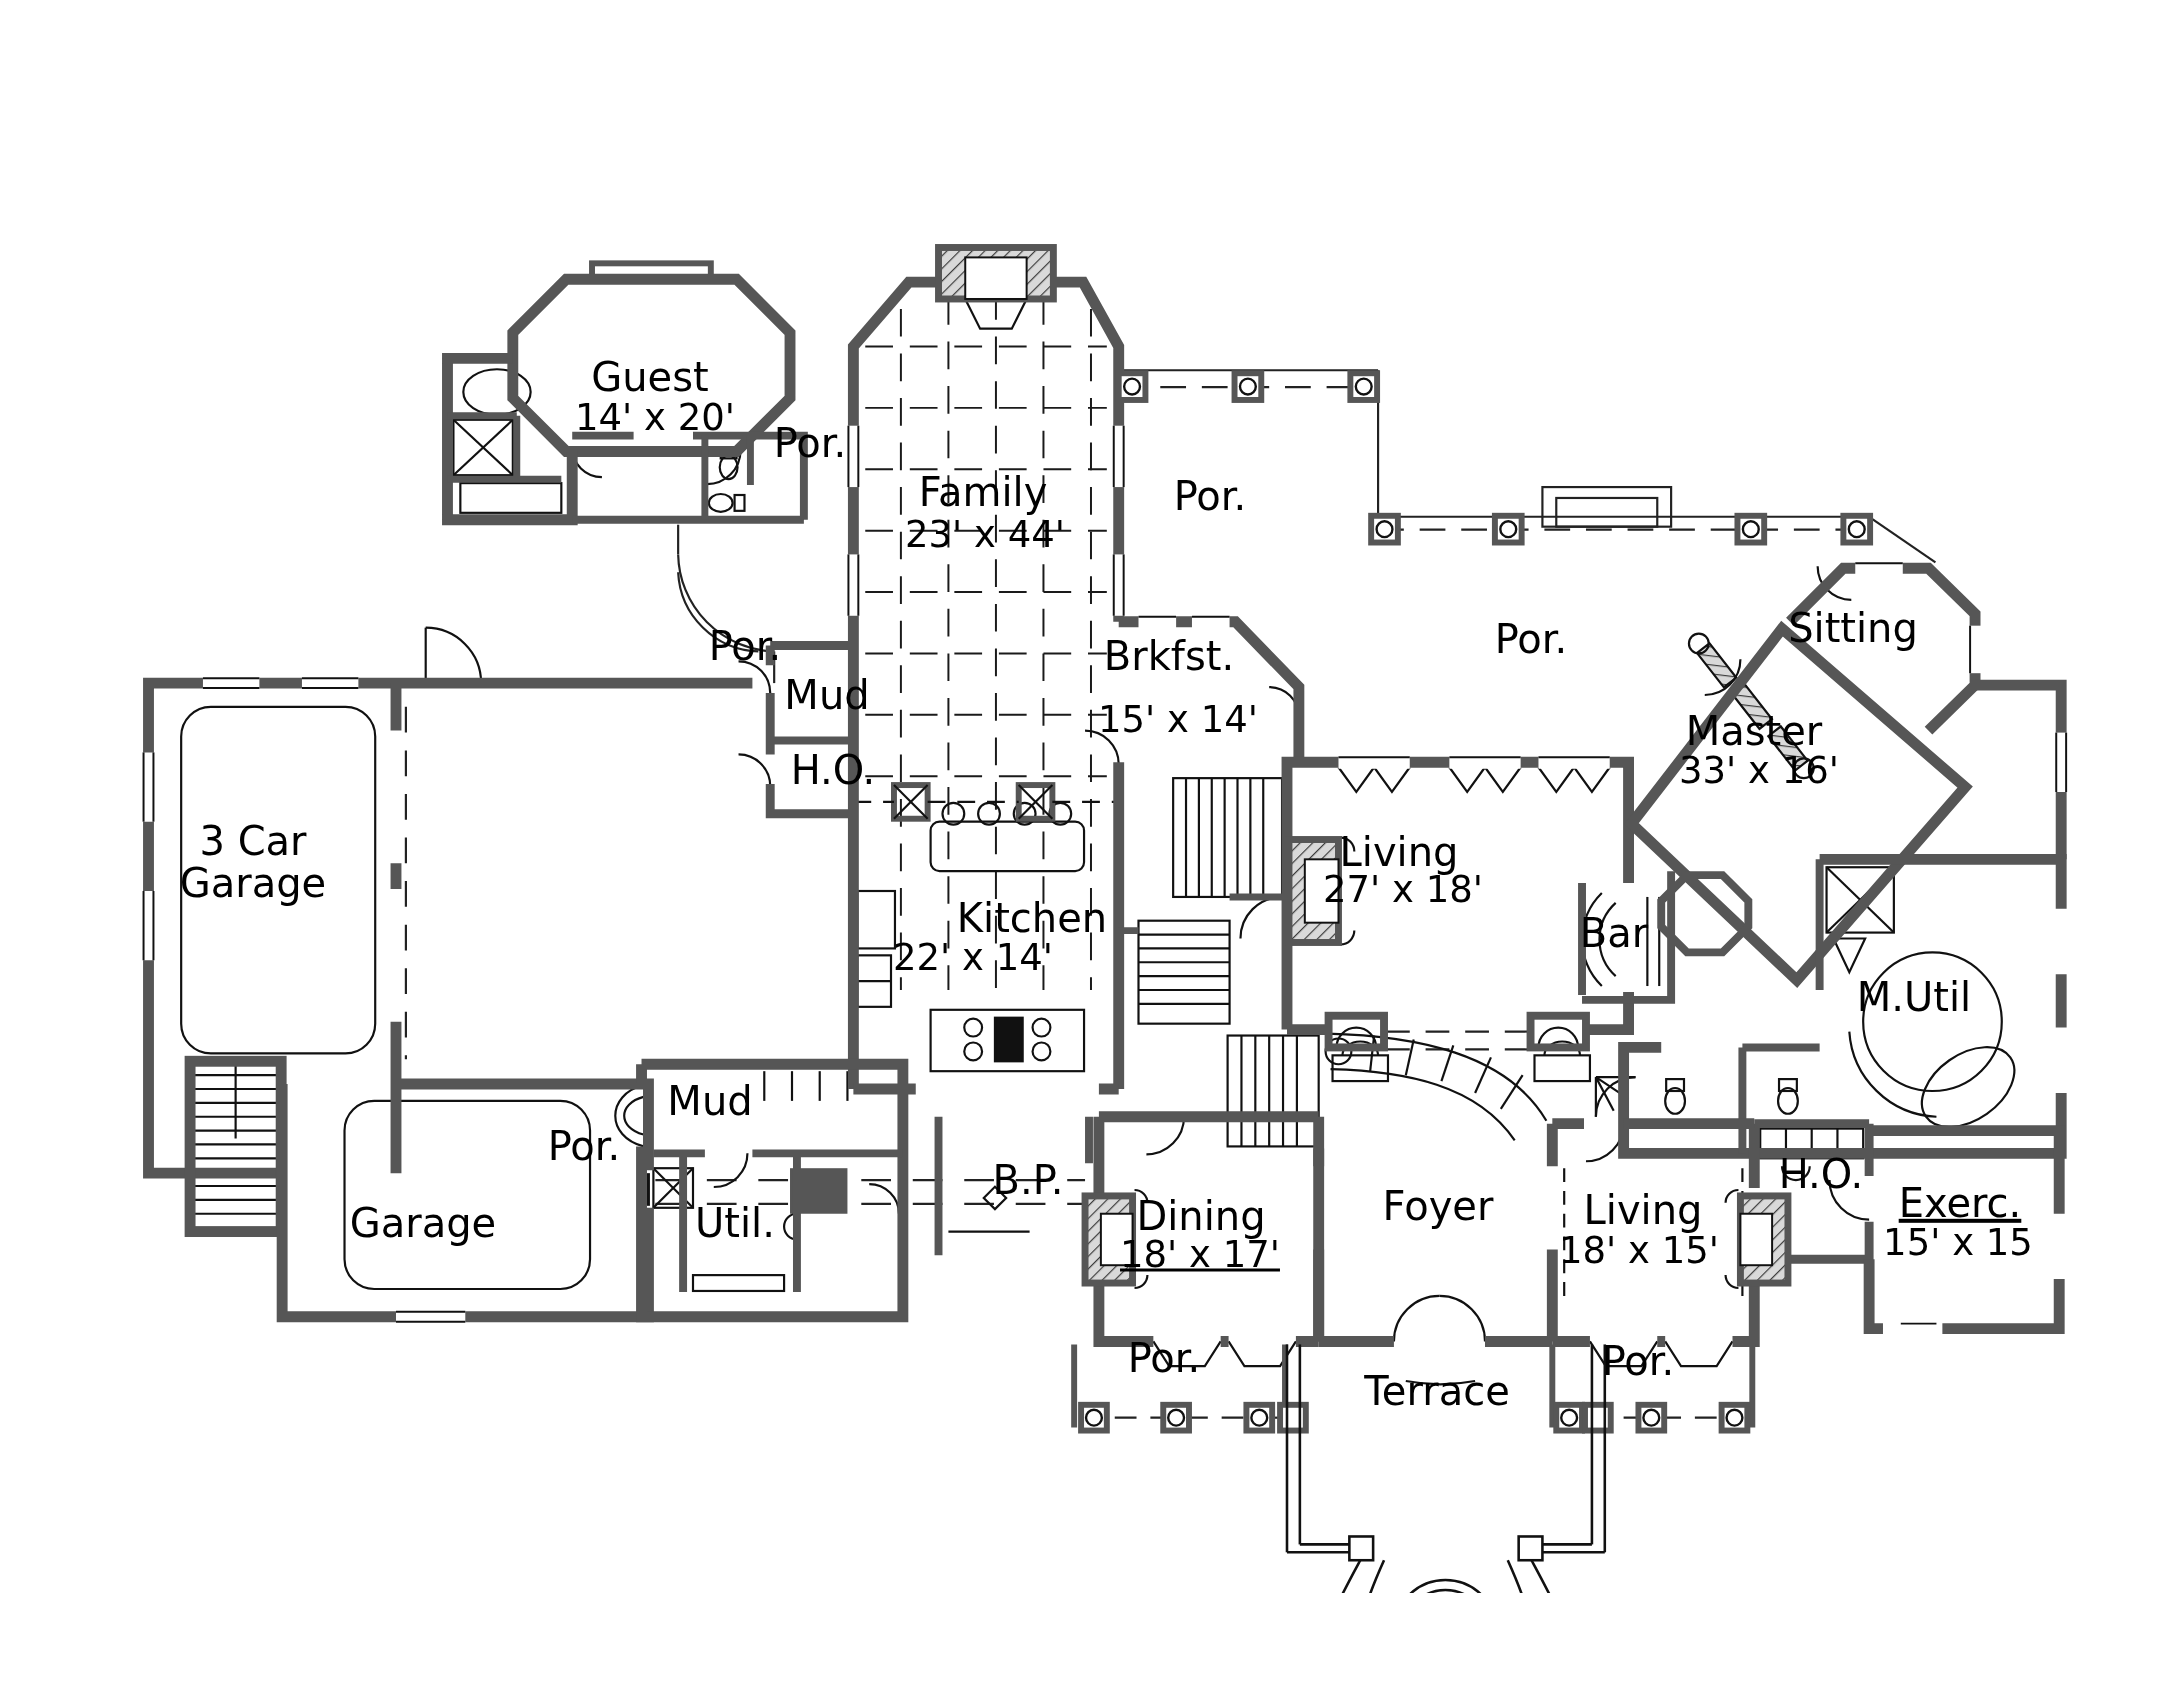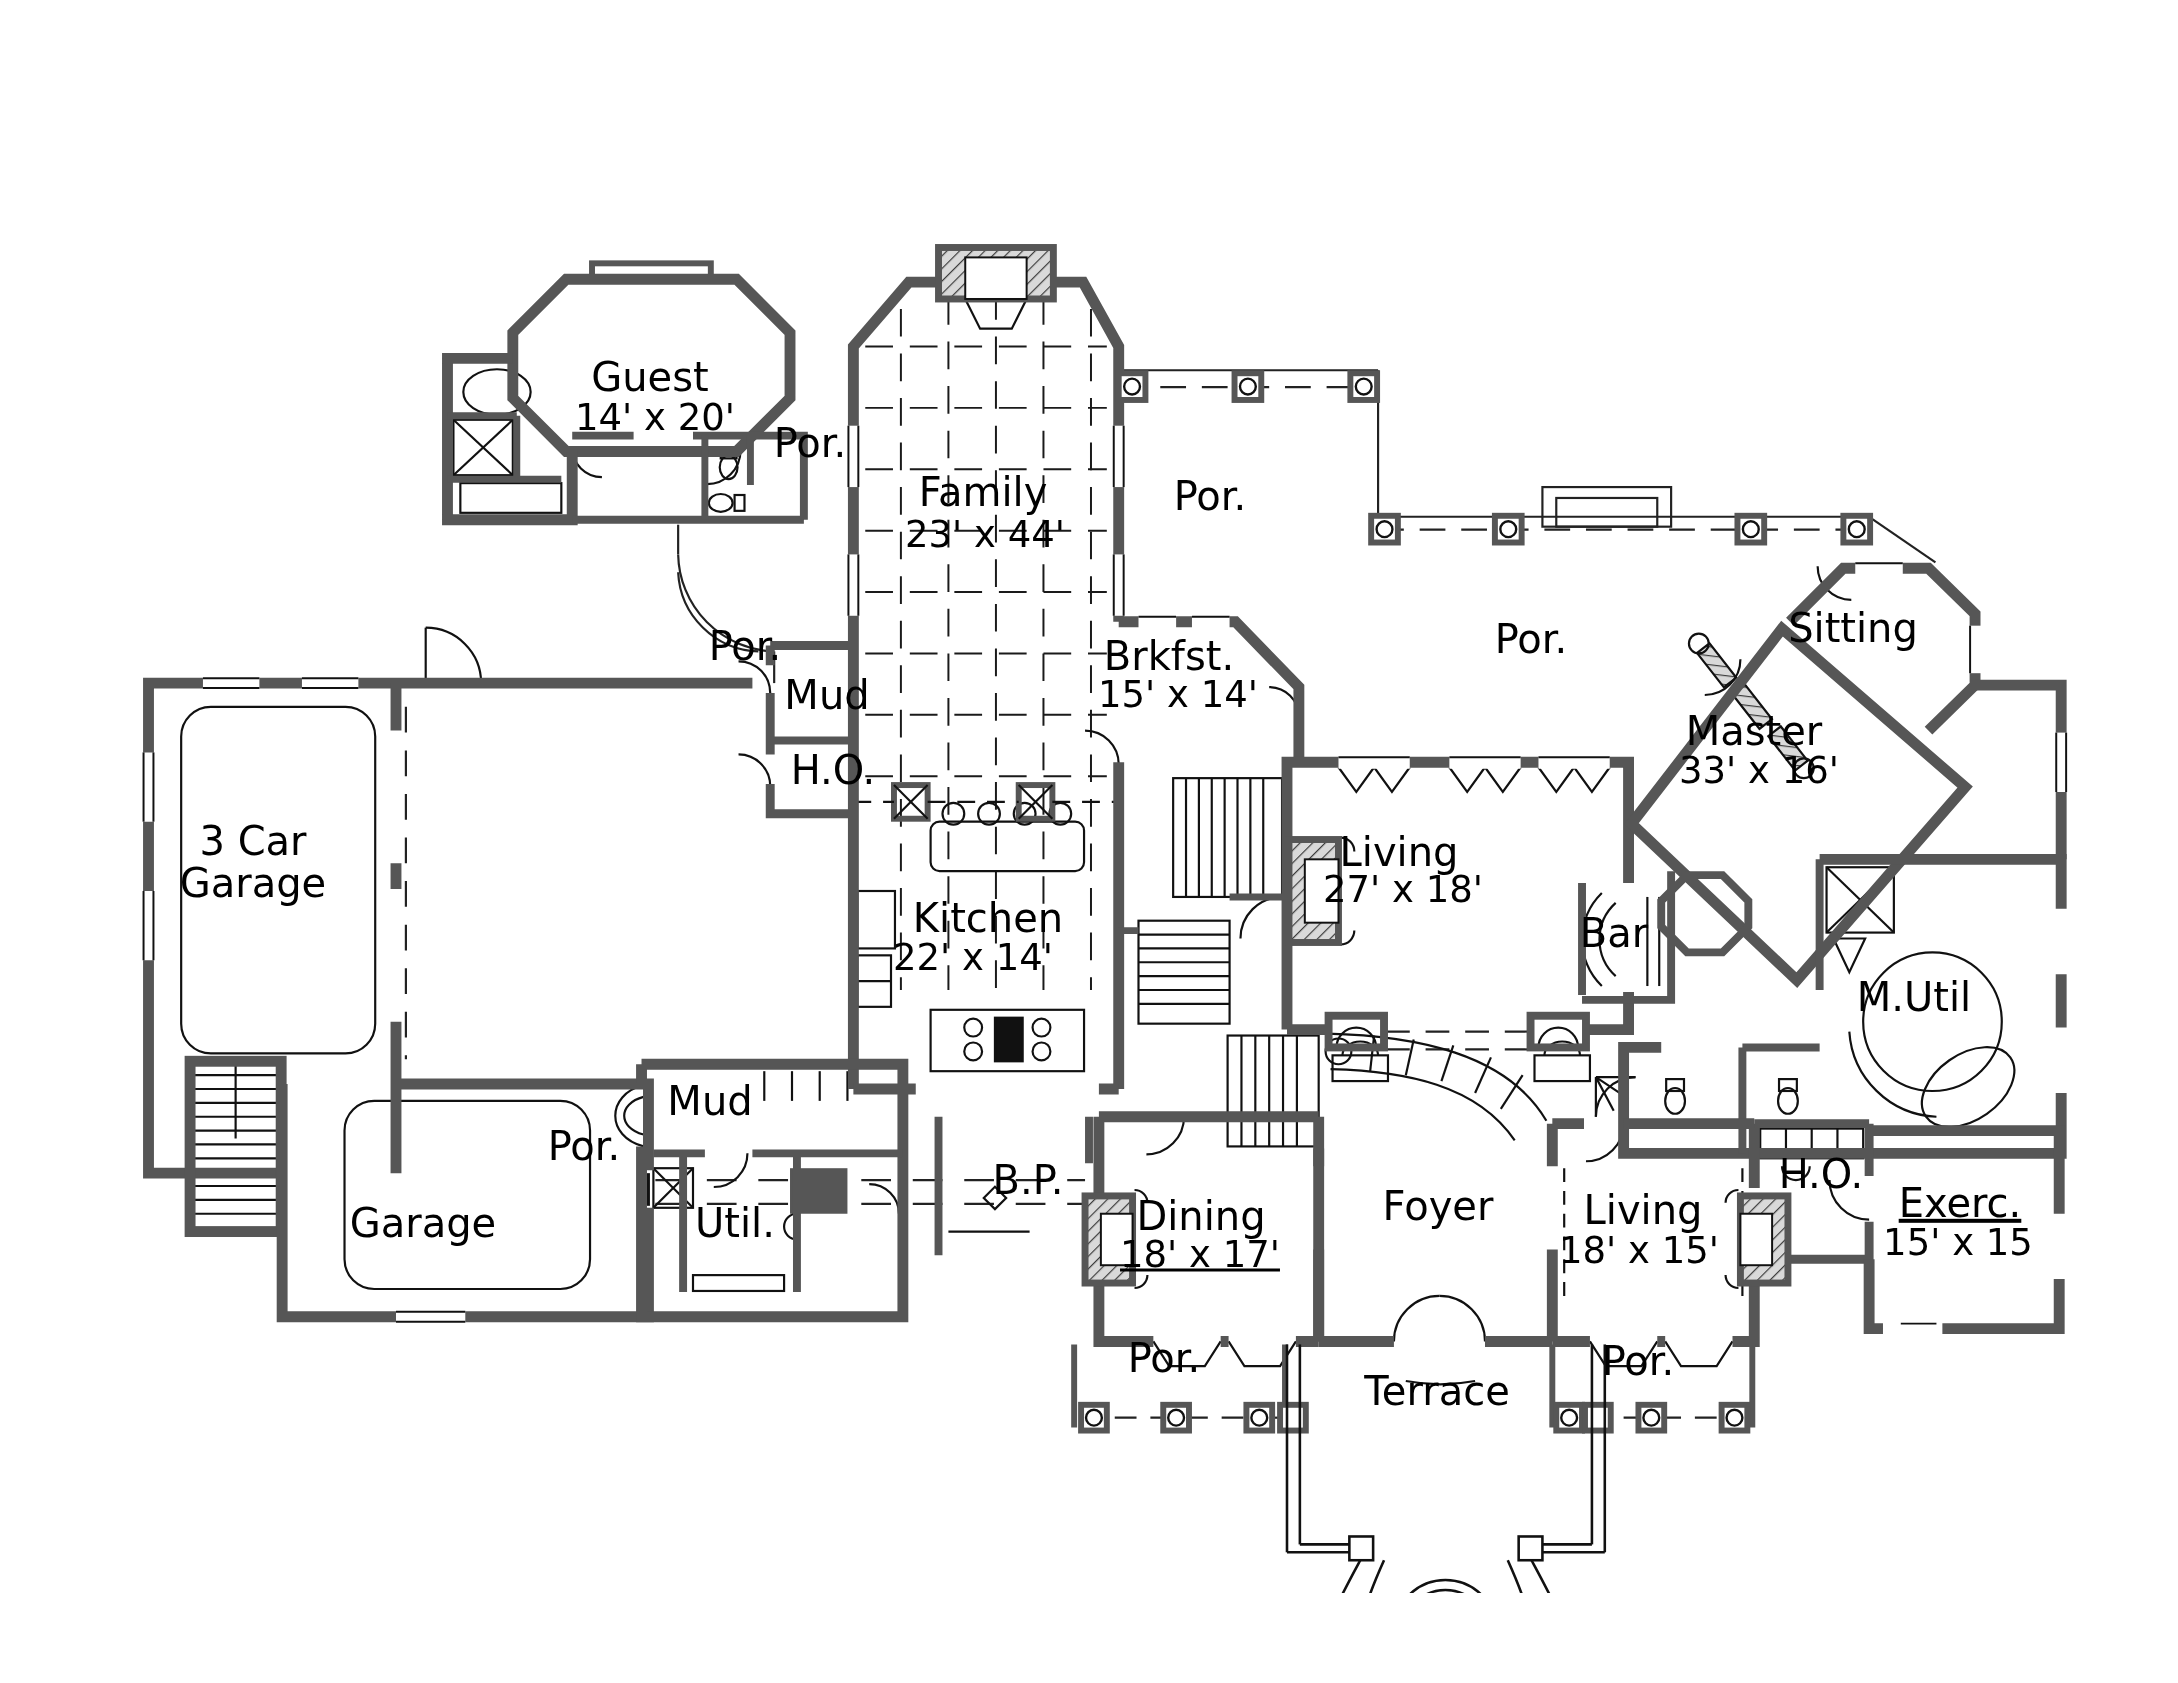--- a/index.html
+++ b/index.html
@@ -516,30 +516,30 @@
 
 <div class="labels">
       <div class="room-label" style="left: 650px; top: 377px;">Guest</div>
       <div class="room-dims" style="left: 655px; top: 417px;">14' x 20'</div>
       <div class="room-label" style="left: 810px; top: 443px;">Por.</div>
       <div class="room-label" style="left: 983px; top: 492px;">Family</div>
       <div class="room-dims" style="left: 985px; top: 534px;">23' x 44'</div>
       <div class="room-label" style="left: 1210px; top: 496px;">Por.</div>
       <div class="room-label" style="left: 1531px; top: 639px;">Por.</div>
       <div class="room-label" style="left: 1169px; top: 656px;">Brkfst.</div>
-      <div class="room-dims" style="left: 1178px; top: 694px;">15' x 14'</div>
+      <div class="room-dims" style="left: 1178px; top: 719px;">15' x 14'</div>
       <div class="room-label" style="left: 1853px; top: 628px;">Sitting</div>
       <div class="room-label" style="left: 1754px; top: 731px;">Master</div>
       <div class="room-dims" style="left: 1759px; top: 770px;">33' x 16'</div>
       <div class="room-label" style="left: 745px; top: 646px;">Por.</div>
       <div class="room-label" style="left: 827px; top: 695px;">Mud</div>
       <div class="room-label" style="left: 833px; top: 770px;">H.O.</div>
       <div class="room-label" style="left: 253px; top: 862px;">3 Car
 Garage</div>
-      <div class="room-label" style="left: 972px; top: 918px; padding-left: 32px;">Kitchen</div>
+      <div class="room-label" style="left: 1016px; top: 918px; padding-left: 32px;">Kitchen</div>
       <div class="room-dims" style="left: 973px; top: 957px;">22' x 14'</div>
       <div class="room-label" style="left: 1399px; top: 852px;">Living</div>
       <div class="room-dims" style="left: 1403px; top: 889px;">27' x 18'</div>
       <div class="room-label" style="left: 1614px; top: 933px;">Bar</div>
       <div class="room-label" style="left: 1914px; top: 997px;">M.Util</div>
       <div class="room-label" style="left: 710px; top: 1101px;">Mud</div>
       <div class="room-label" style="left: 584px; top: 1146px;">Por.</div>
       <div class="room-label" style="left: 423px; top: 1223px;">Garage</div>
       <div class="room-label" style="left: 735px; top: 1223px;">Util.</div>
       <div class="room-label" style="left: 1028px; top: 1180px;">B.P.</div>

